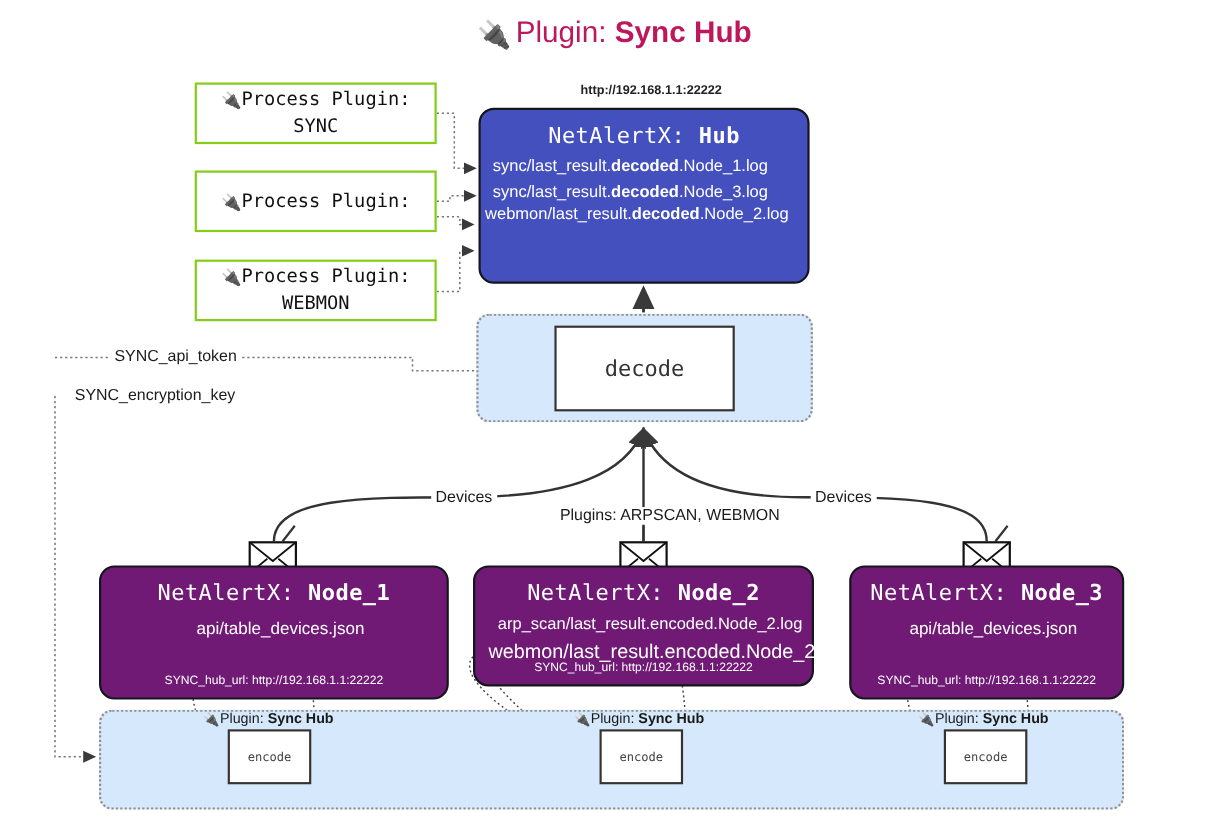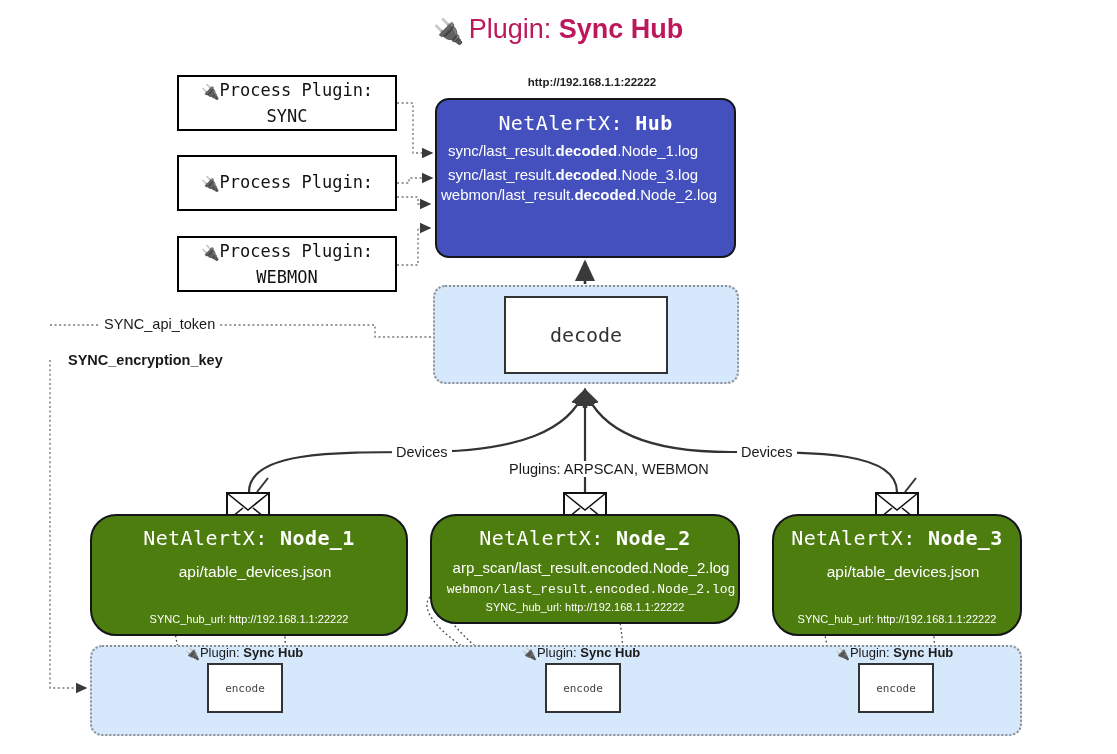--- a/index.html
+++ b/index.html
@@ -8,21 +8,21 @@
   #canvas{position:absolute;inset:0;width:1117px;height:754px;}
   svg.layer{position:absolute;left:0;top:0;width:1117px;height:754px;pointer-events:none;}
   .node{position:absolute;box-sizing:border-box;}
 
   
   #title{left:0;top:14px;width:1117px;text-align:center;font-size:27px;color:#be185d;}
   #title .plug{font-size:25px;vertical-align:-2px;margin-right:4px;}
   #title b{font-weight:bold;}
 
   
-  .pbox{border:2px solid #000000;background:#fff;
+  .pbox{border:2px solid #84cc16;background:#fff;
         font-family:"DejaVu Sans Mono","Liberation Mono",monospace;
         font-size:17px;line-height:1.45;color:#111;text-align:center;
         display:flex;flex-direction:column;justify-content:center;padding:4px 6px;}
   .pbox .ln1{white-space:nowrap;}
   .pbox .plug{font-family:"DejaVu Sans",sans-serif;font-size:15px;vertical-align:-1px;}
 
   
   #hub-url{left:452px;top:76px;width:280px;text-align:center;font-size:11.5px;font-weight:bold;color:#222;}
   #hub{left:435px;top:98px;width:301px;height:160px;background:#4450bd;border:2.5px solid #15161c;
        border-radius:14px;color:#fff;}
@@ -36,21 +36,21 @@
   #decode-wrap{left:433px;top:285px;width:306px;height:99px;background:#d6e8fb;
                border:2px dotted #8f8f8f;border-radius:12px;}
   #decode{left:504px;top:296px;width:164px;height:78px;background:#fff;border:2.5px solid #333;
           display:flex;align-items:center;justify-content:center;
           font-family:"DejaVu Sans Mono","Liberation Mono",monospace;font-size:20px;color:#333;}
 
   
   .flabel{font-size:14.5px;color:#1a1a1a;background:#fff;padding:0 4px;white-space:nowrap;}
 
   
-  .nbox{background:#4d7c0f;border:2.5px solid #15161c;border-radius:26px;color:#fff;}
+  .nbox{background:#701a75;border:2.5px solid #15161c;border-radius:14px;color:#fff;}
   .nbox .hdr{font-family:"DejaVu Sans Mono","Liberation Mono",monospace;font-size:20px;
              text-align:center;margin-top:10px;letter-spacing:.4px;}
   .nbox .hdr b{font-weight:bold;}
   .nbox .line{font-size:15.5px;text-align:center;margin-top:13px;white-space:nowrap;margin-left:12px;}
   .nbox .hub-url{font-size:11px;font-weight:normal;text-align:center;
                  position:absolute;left:0;right:0;bottom:9px;white-space:nowrap;}
 
   
   #enc-wrap{left:90px;top:645px;width:932px;height:91px;background:#d6e8fb;
             border:2px dotted #8f8f8f;border-radius:12px;}
@@ -142,36 +142,36 @@
     <div class="hdr"><span>NetAlertX: </span><b>Hub</b></div>
     <div class="row"><span>sync/last_result.</span><b>decoded</b><span>.Node_1.log</span></div>
     <div class="row"><span>sync/last_result.</span><b>decoded</b><span>.Node_3.log</span></div>
     <div class="row" style="padding-left:4px;margin-top:3px;"><span>webmon/last_result.</span><b>decoded</b><span>.Node_2.log</span></div>
   </div>
 
   <div class="node" id="decode-wrap"></div>
   <div class="node" id="decode">decode</div>
 
   <div class="node flabel" style="left:100px;top:316px;">SYNC_api_token</div>
-  <div class="node flabel" style="left:64px;top:352px;font-weight:bold;">SYNC_encryption_key</div>
+  <div class="node flabel" style="left:64px;top:352px;">SYNC_encryption_key</div>
 
   <div class="node flabel" style="left:392px;top:444px;">Devices</div>
   <div class="node flabel" style="left:737px;top:444px;">Devices</div>
   <div class="node flabel" style="left:505px;top:461px;">Plugins: ARPSCAN, WEBMON</div>
 
   <div class="node nbox" style="left:90px;top:514px;width:318px;height:122px;">
     <div class="hdr"><span>NetAlertX: </span><b>Node_1</b></div>
     <div class="line">api/table_devices.json</div>
     <div class="hub-url">SYNC_hub_url: http://192.168.1.1:22222</div>
   </div>
 
   <div class="node nbox" style="left:430px;top:514px;width:310px;height:110px;">
     <div class="hdr"><span>NetAlertX: </span><b>Node_2</b></div>
     <div class="line" style="margin-top:9px;font-size:15px;">arp_scan/last_result.encoded.Node_2.log</div>
-    <div class="line" style="margin-top:6px;font-size:13px;font-family:Liberation Mono, monospace;">webmon/last_result.encoded.Node_2.log</div>
+    <div class="line" style="margin-top:6px;font-size:18px;">webmon/last_result.encoded.Node_2.log</div>
     <div class="hub-url">SYNC_hub_url: http://192.168.1.1:22222</div>
   </div>
 
   <div class="node nbox" style="left:772px;top:514px;width:250px;height:122px;">
     <div class="hdr"><span>NetAlertX: </span><b>Node_3</b></div>
     <div class="line">api/table_devices.json</div>
     <div class="hub-url">SYNC_hub_url: http://192.168.1.1:22222</div>
   </div>
 
   <div class="node" id="enc-wrap"></div>

